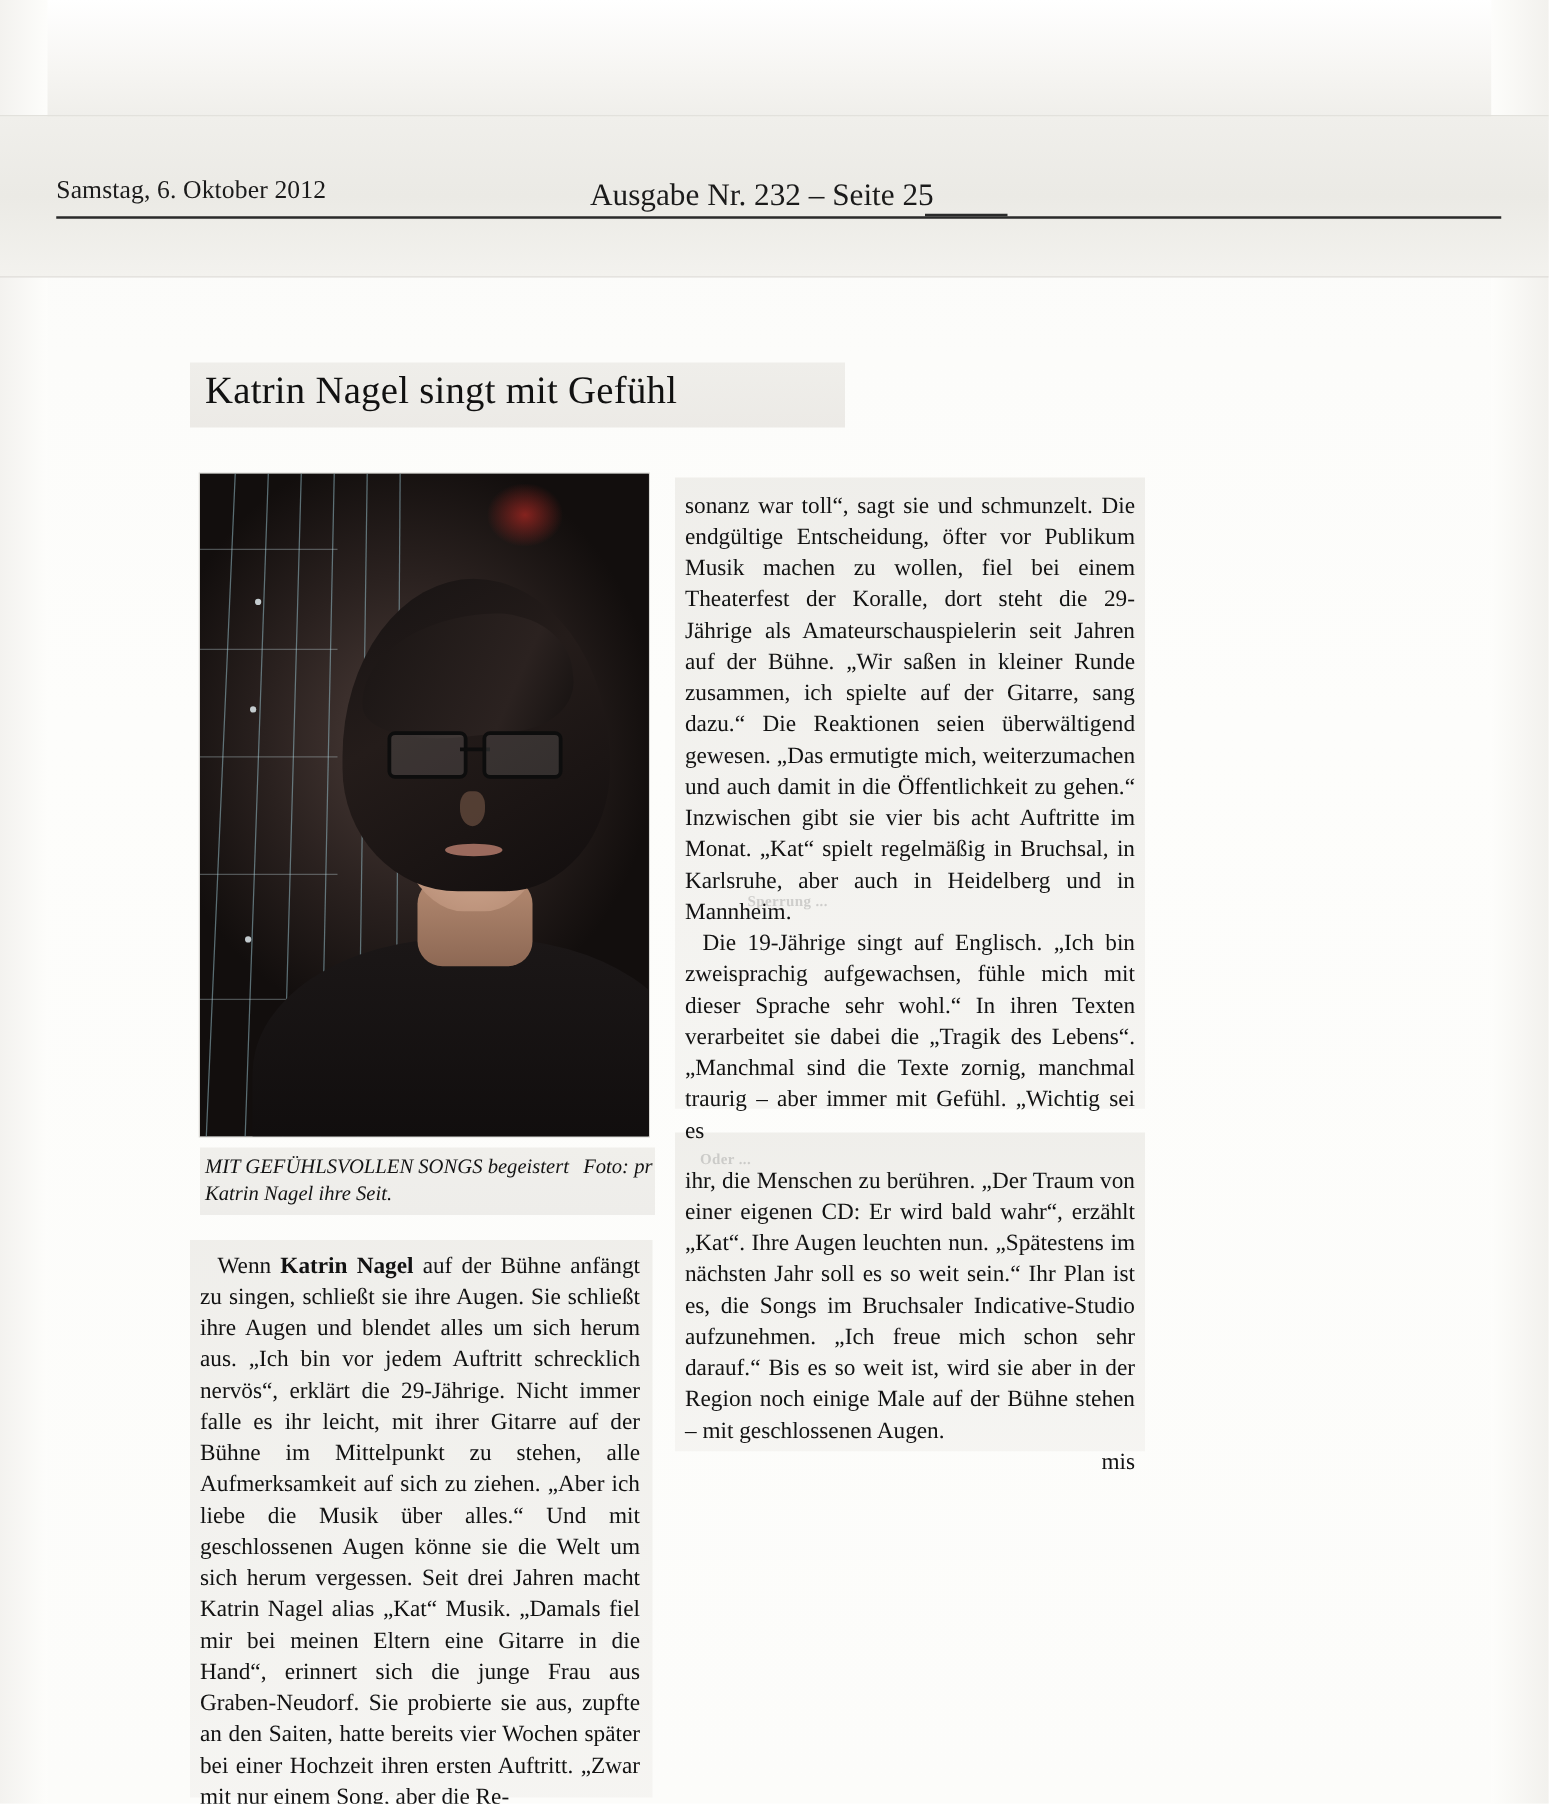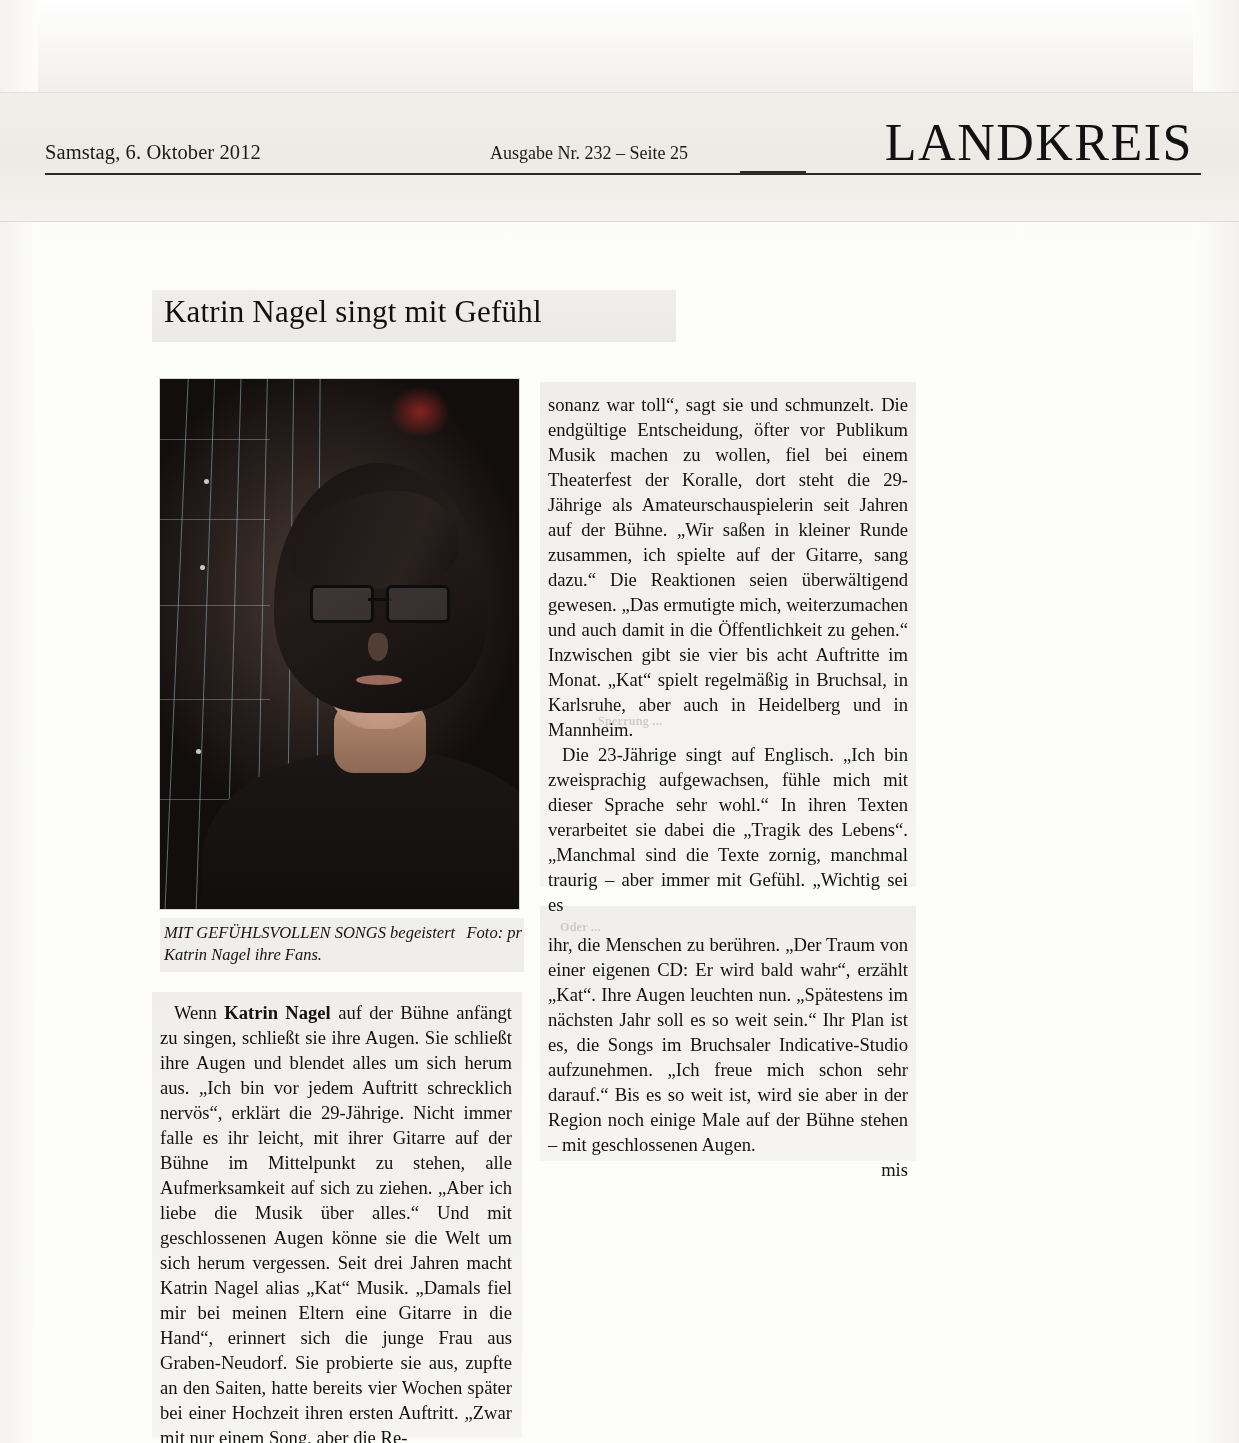--- a/index.html
+++ b/index.html
@@ -63,23 +63,23 @@
   .md-date {
     position: absolute;
     left: 5px;
     top: 48px;
     font-size: 20.5px;
     letter-spacing: 0.1px;
     color: #1b1b1b;
   }
   .md-issue {
     position: absolute;
-    left: 450px;
+    left: 432px;
     top: 50px;
-    font-size: 18px;
+    font-size: 25px;
     color: #1b1b1b;
   }
   .md-rule {
     position: absolute;
     left: 5px;
     right: 2px;
     top: 80px;
     height: 2px;
     background: #2a2a2a;
   }
@@ -324,21 +324,20 @@
   <div class="scan-edge-top"></div>
   <div class="scan-edge-left"></div>
   <div class="scan-edge-right"></div>
 
   <div class="masthead">
     <div class="masthead-inner">
       <div class="md-date">Samstag, 6. Oktober 2012</div>
       <div class="md-issue">Ausgabe Nr. 232 – Seite 25</div>
       <div class="md-rule"></div>
       <div class="md-rule-short"></div>
-      <div class="md-title">LANDKREIS</div>
     </div>
   </div>
 
   <div class="headline-wrap">
     <div class="headline">Katrin Nagel singt mit Gefühl</div>
   </div>
 
   <div class="tint-block tb1"></div>
   <div class="tint-block tb2"></div>
   <div class="tint-block tb3"></div>
@@ -383,26 +382,26 @@
         <div class="lens l"></div>
         <div class="bridge"></div>
         <div class="lens r"></div>
       </div>
       <div class="lips"></div>
     </div>
   </div>
 
   <div class="caption">
     <span class="credit">Foto: pr</span>
-    <span>MIT GEFÜHLSVOLLEN SONGS begeistert Katrin Nagel ihre Fans.</span>
+    <span>MIT GEFÜHLSVOLLEN SONGS begeistert Katrin Nagel ihre Seit.</span>
   </div>
 
   <div class="col col-right-top">
     <p>sonanz war toll“, sagt sie und schmunzelt. Die endgültige Entscheidung, öfter vor Publikum Musik machen zu wollen, fiel bei einem Theaterfest der Koralle, dort steht die 29-Jährige als Amateurschauspielerin seit Jahren auf der Bühne. „Wir saßen in kleiner Runde zusammen, ich spielte auf der Gitarre, sang dazu.“ Die Reaktionen seien überwältigend gewesen. „Das ermutigte mich, weiterzumachen und auch damit in die Öffentlichkeit zu gehen.“ Inzwischen gibt sie vier bis acht Auftritte im Monat. „Kat“ spielt regelmäßig in Bruchsal, in Karlsruhe, aber auch in Heidelberg und in Mannheim.</p>
-    <p>Die 23-Jährige singt auf Englisch. „Ich bin zweisprachig aufgewachsen, fühle mich mit dieser Sprache sehr wohl.“ In ihren Texten verarbeitet sie dabei die „Tragik des Lebens“. „Manchmal sind die Texte zornig, manchmal traurig – aber immer mit Gefühl. „Wichtig sei es</p>
+    <p>Die 19-Jährige singt auf Englisch. „Ich bin zweisprachig aufgewachsen, fühle mich mit dieser Sprache sehr wohl.“ In ihren Texten verarbeitet sie dabei die „Tragik des Lebens“. „Manchmal sind die Texte zornig, manchmal traurig – aber immer mit Gefühl. „Wichtig sei es</p>
   </div>
 
   <div class="col col-right-bottom">
     <p>ihr, die Menschen zu berühren. „Der Traum von einer eigenen CD: Er wird bald wahr“, erzählt „Kat“. Ihre Augen leuchten nun. „Spätestens im nächsten Jahr soll es so weit sein.“ Ihr Plan ist es, die Songs im Bruchsaler Indicative-Studio aufzunehmen. „Ich freue mich schon sehr darauf.“ Bis es so weit ist, wird sie aber in der Region noch einige Male auf der Bühne stehen – mit geschlossenen Augen.</p>
     <p style="text-indent:0; text-align:right; margin-top:0;">
         <span class="mis">mis</span>
       </p>
   </div>
 
   <div class="col col-left">

